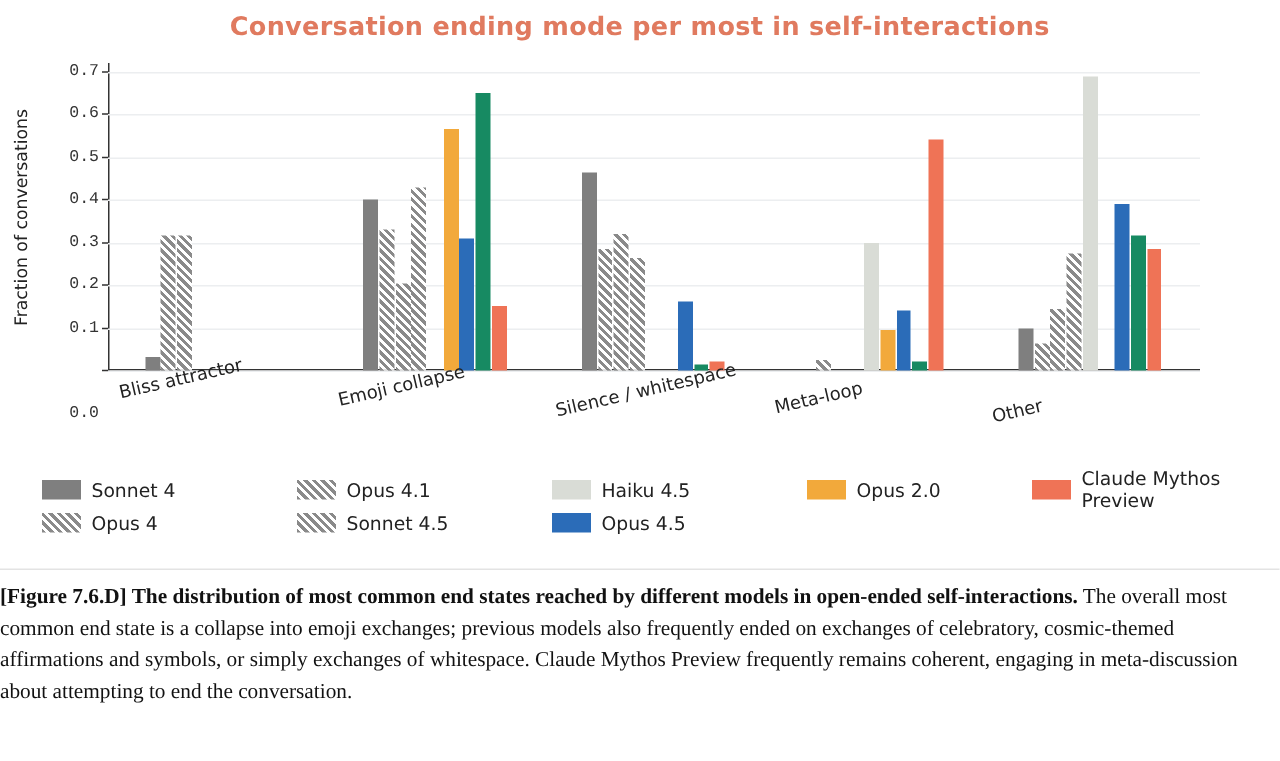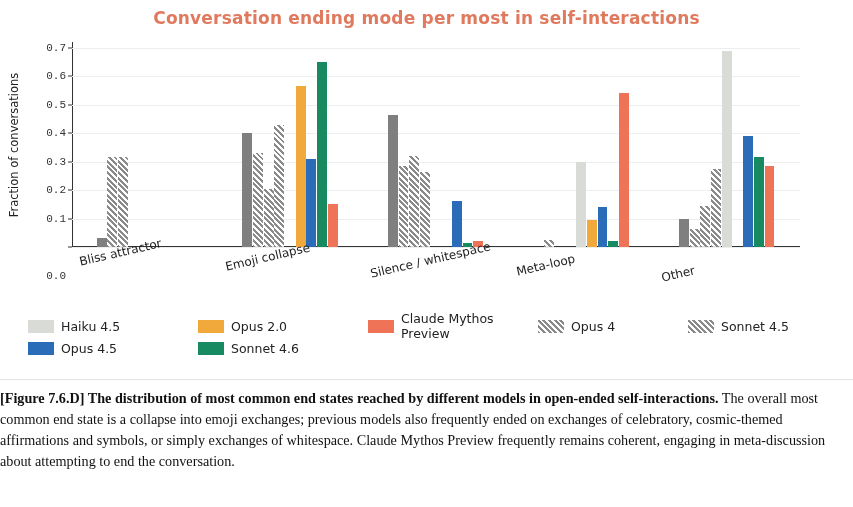--- a/index.html
+++ b/index.html
@@ -249,20 +249,28 @@
     <div id="xlabels">
         <div class="xtick-label" style="left: 78px; top: 255px;">Bliss attractor</div>
         <div class="xtick-label" style="left: 223.6px; top: 260px;">Emoji collapse</div>
         <div class="xtick-label" style="left: 369.2px; top: 267px;">Silence / whitespace</div>
         <div class="xtick-label" style="left: 514.8px; top: 265px;">Meta-loop</div>
         <div class="xtick-label" style="left: 660.4px; top: 271px;">Other</div>
       </div>
 
     <div id="legend">
         <div class="legend-item">
+          <span class="swatch" style="background: rgb(127, 127, 127);"></span>
+          <span>Sonnet 4</span>
+        </div>
+        <div class="legend-item">
+          <span class="swatch" style="background: repeating-linear-gradient(45deg, rgb(138, 138, 138) 0px, rgb(138, 138, 138) 2px, rgba(255, 255, 255, 0.85) 2px, rgba(255, 255, 255, 0.85) 4px);"></span>
+          <span>Opus 4.1</span>
+        </div>
+        <div class="legend-item">
           <span class="swatch" style="background: rgb(217, 220, 214);"></span>
           <span>Haiku 4.5</span>
         </div>
         <div class="legend-item">
           <span class="swatch" style="background: rgb(242, 169, 59);"></span>
           <span>Opus 2.0</span>
         </div>
         <div class="legend-item">
           <span class="swatch" style="background: rgb(239, 115, 86);"></span>
           <span>Claude Mythos Preview</span>
@@ -271,24 +279,20 @@
           <span class="swatch" style="background: repeating-linear-gradient(45deg, rgb(138, 138, 138) 0px, rgb(138, 138, 138) 2px, rgba(255, 255, 255, 0.85) 2px, rgba(255, 255, 255, 0.85) 4px);"></span>
           <span>Opus 4</span>
         </div>
         <div class="legend-item">
           <span class="swatch" style="background: repeating-linear-gradient(45deg, rgb(138, 138, 138) 0px, rgb(138, 138, 138) 2px, rgba(255, 255, 255, 0.85) 2px, rgba(255, 255, 255, 0.85) 4px);"></span>
           <span>Sonnet 4.5</span>
         </div>
         <div class="legend-item">
           <span class="swatch" style="background: rgb(43, 108, 184);"></span>
           <span>Opus 4.5</span>
-        </div>
-        <div class="legend-item">
-          <span class="swatch" style="background: rgb(23, 138, 98);"></span>
-          <span>Sonnet 4.6</span>
         </div>
         <div></div>
       </div>
   </div>
 
   <div class="caption">
     <b><span>[Figure 7.6.D]</span>
     <span>The distribution of most common end states reached by different models in open-ended self-interactions.</span></b>
     <span>The overall most common end state is a collapse into emoji exchanges; previous models also frequently ended on exchanges of celebratory, cosmic-themed affirmations and symbols, or simply exchanges of whitespace. Claude Mythos Preview frequently remains coherent, engaging in meta-discussion about attempting to end the conversation.</span>
   </div>

